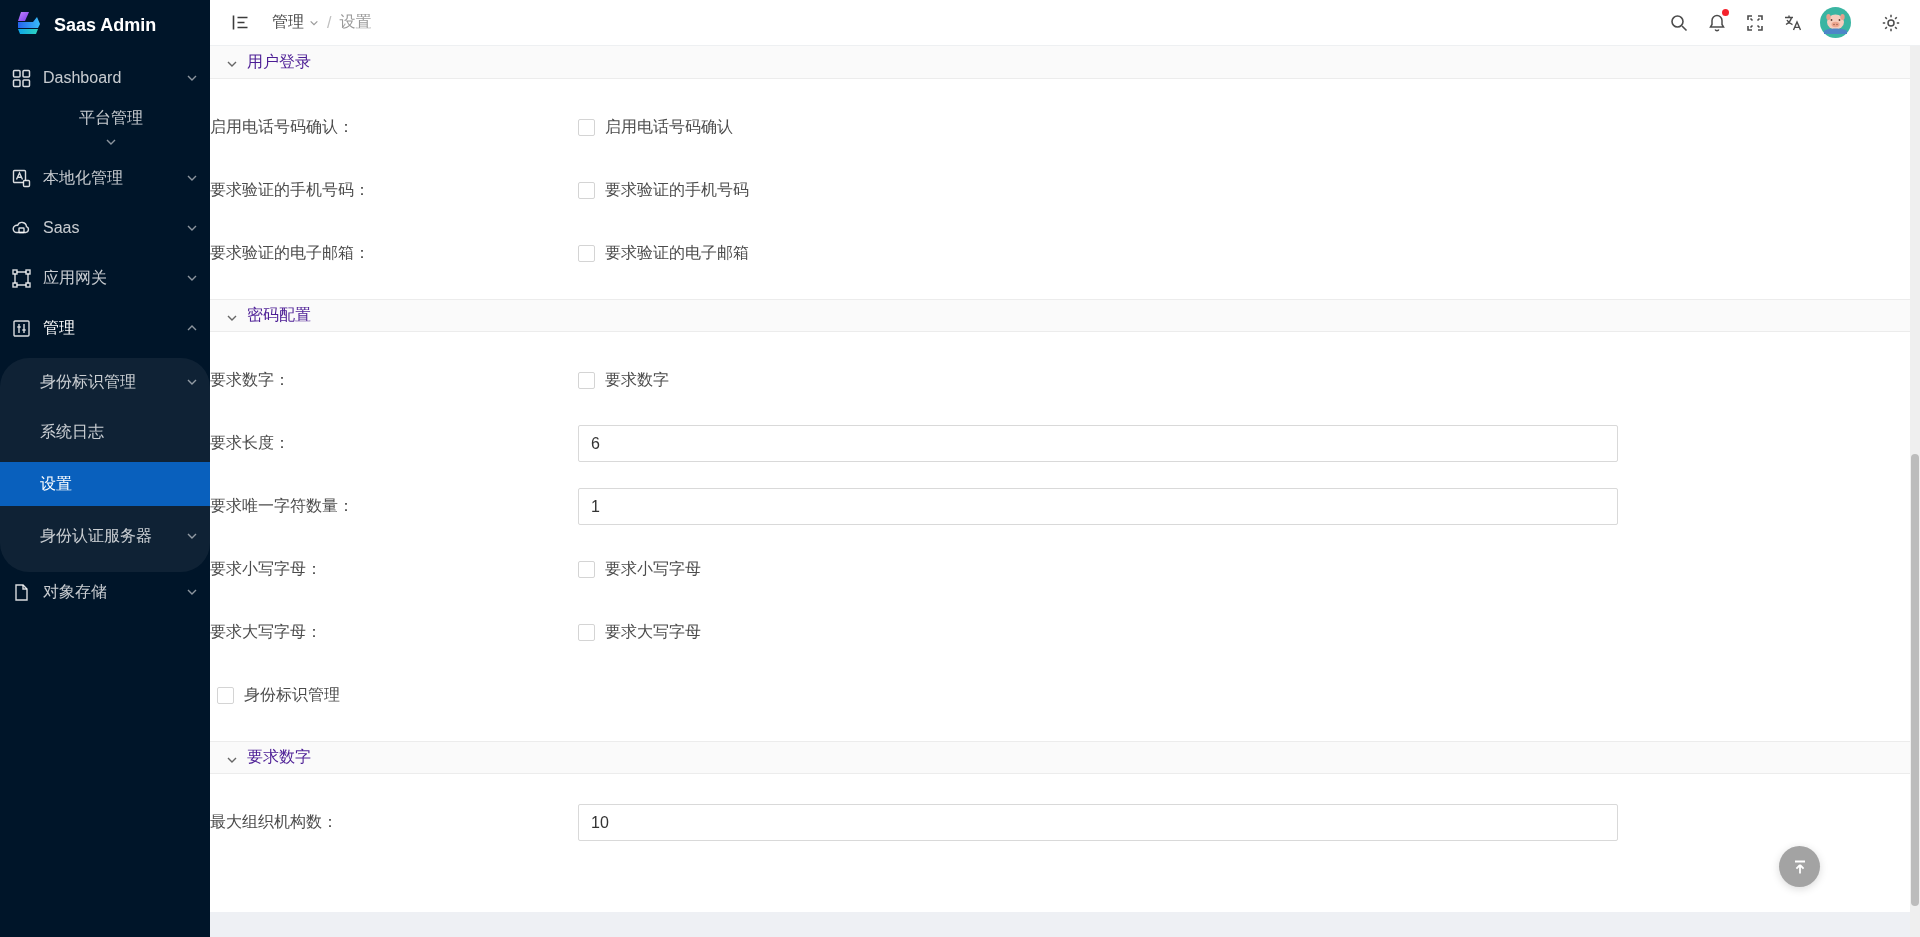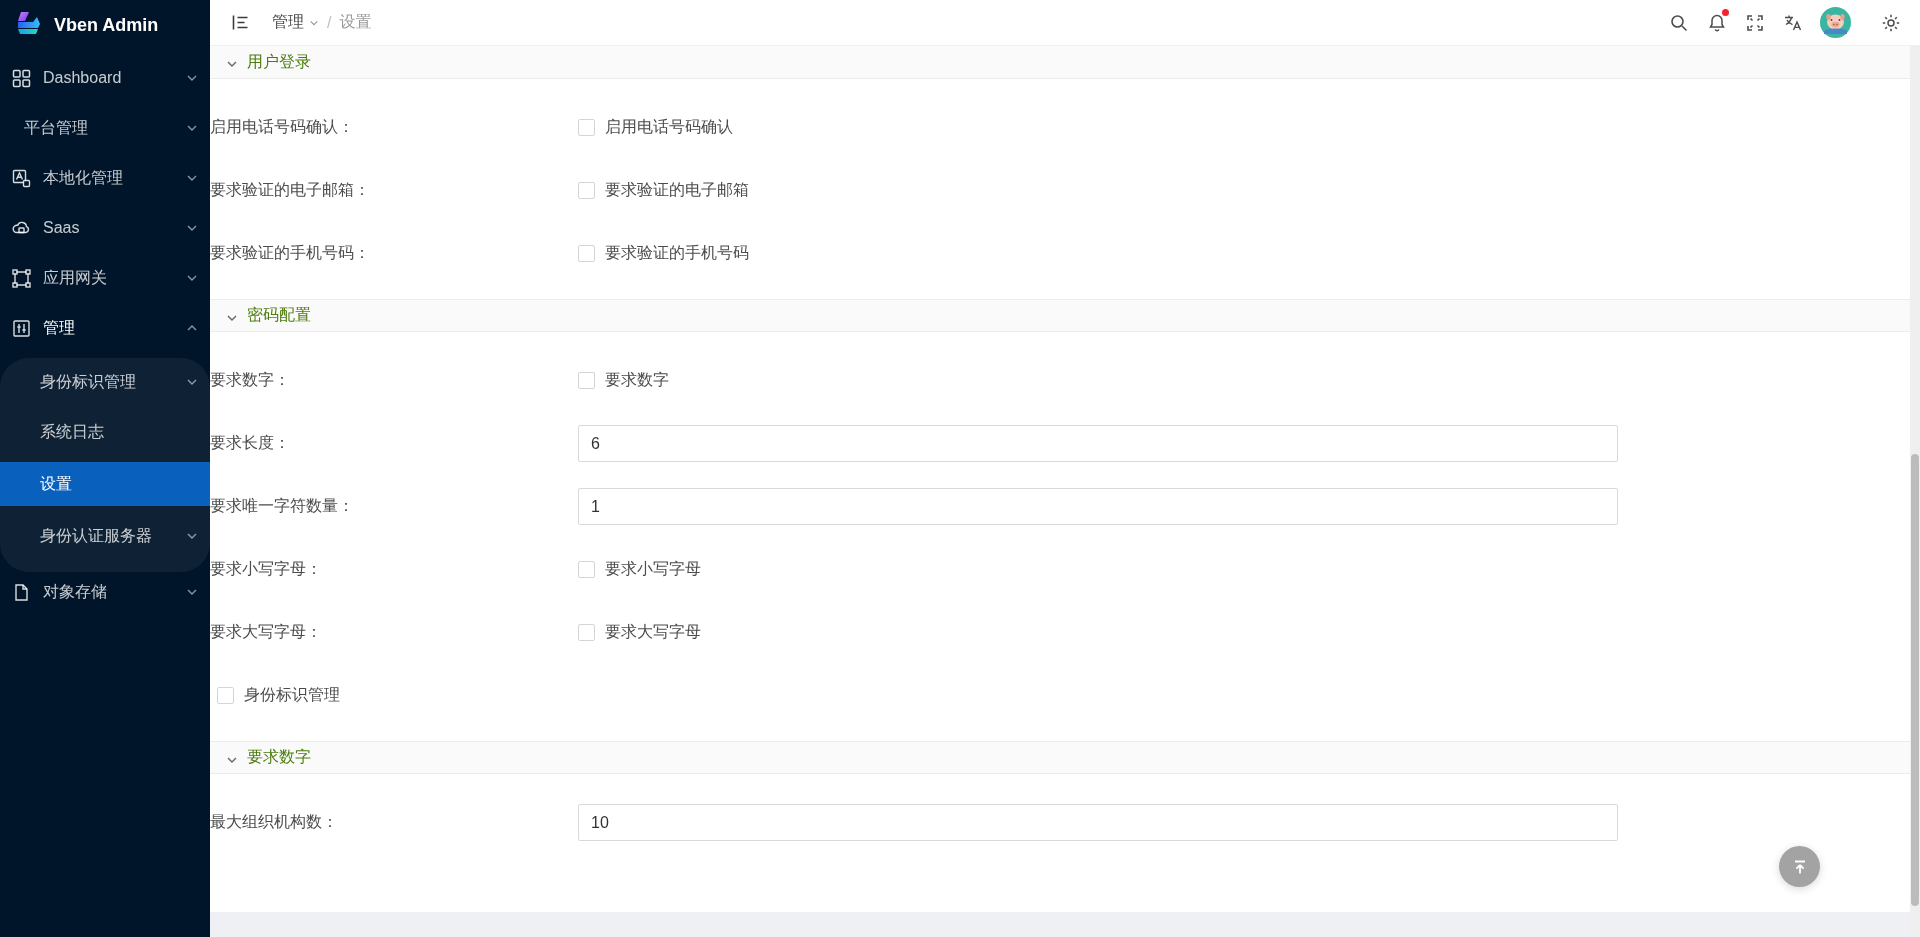--- a/index.html
+++ b/index.html
@@ -12,21 +12,21 @@
   .logo-row { height:50px; display:flex; align-items:center; padding:0 14px; gap:10px; flex:none; }
   .logo-title { color:#fff; font-weight:bold; font-size:18px; white-space:nowrap; }
   .nav { padding-top:8px; }
   .nav-item { height:40px; margin:0 0 10px; display:flex; align-items:center; padding:0 12px;
     color:rgba(255,255,255,0.78); cursor:pointer; position:relative; }
   .nav-item .mi { width:19px; height:19px; flex:none; margin-right:12px; color:rgba(255,255,255,0.85); }
   .nav-item .mi svg { width:100%; height:100%; display:block; }
   .nav-item .lbl { flex:1; white-space:nowrap; overflow:hidden; }
   .nav-item .chev { width:12px; height:12px; color:rgba(255,255,255,0.55); flex:none; }
   .chev svg { width:12px; height:12px; display:block; }
-  .no-icon { padding-left:24px; }
+  .no-icon { padding-left:24px;flex-direction:column; }
   .submenu { background:rgba(255,255,255,0.06); padding:4px 0 6px;border-radius:29px; }
   .submenu .nav-item { padding-left:40px; margin-bottom:10px; }
   .nav-item.active { background:#0960bd; color:#fff; height:44px; }
   .nav-item.parent-open { color:#fff; }
 
   
   .main { flex:1; display:flex; flex-direction:column; min-width:0; }
   .topbar { height:46px; background:#fff; border-bottom:1px solid #eef0f2; display:flex; align-items:center;
     justify-content:space-between; padding:0 10px 0 14px; flex:none; }
   .topbar-left { display:flex; align-items:center; gap:16px; }
@@ -44,21 +44,21 @@
   .avatar-wrap { width:46px; height:46px; display:flex; align-items:center; justify-content:center; cursor:pointer; }
   .gear-wrap { margin-left:14px; }
 
   
   .content { position:relative; flex:1; background:#eef0f4; overflow:hidden; }
   .card { background:#fff; height:866px; }
   .section-header { height:33px; background:#fafafa; border-bottom:1px solid #ececec; display:flex;
     align-items:center; gap:9px; padding:0 16px; cursor:pointer; }
   .section-header + .section-header, .section-body + .section-header { border-top:1px solid #ececec; }
   .sec-chev { color:#666; width:12px; height:12px; }
-  .section-title { color:#4d7c0f; font-size:16px; }
+  .section-title { color:#4c1d95; font-size:16px; }
   .section-body { padding:30px 0 27px; }
   .form-row { display:flex; align-items:center; min-height:37px; margin-bottom:26px; }
   .form-row:last-child { margin-bottom:0; }
   .form-label { width:361px; text-align:left; color:#4c4c4c; flex:none; }
   .ctrl { margin-left:7px; display:flex; align-items:center; }
   .checkbox { width:17px; height:17px; border:1px solid #d4d4d4; border-radius:2px; background:#fff; cursor:pointer; flex:none; }
   .cb-text { margin-left:10px; color:#4c4c4c; cursor:pointer; }
   .text-input { width:1040px; height:37px; border:1px solid #d9d9d9; border-radius:2px; padding:0 12px;
     font-size:16px; color:#333; font-family:inherit; outline:none; background:#fff; }
 
@@ -93,21 +93,21 @@
             <linearGradient id="g3" x1="0" y1="0" x2="1" y2="0">
               <stop offset="0" stop-color="#0ea5e9"></stop>
                 <stop offset="1" stop-color="#2dd4bf"></stop>
             </linearGradient>
           </defs>
           <path d="M7 4 L15 4 L11 13 L4 13 Z" fill="url(#g1)" rx="2"></path>
           <path d="M4 14 L19 14 L23 9 L26 16 L24 20 L4 20 Z" fill="url(#g2)"></path>
           <path d="M4 21 L24 21 L22 26 L6 26 Z" fill="url(#g3)"></path>
         </svg>
       </span>
-      <span class="logo-title">Vben Admin</span>
+      <span class="logo-title">Saas Admin</span>
     </div>
 
     <nav class="nav">
 
       <div class="nav-item">
         <span class="mi">
           <svg viewBox="0 0 19 19" fill="none" stroke="currentColor" stroke-width="1.5">
             <rect x="1.5" y="1.5" width="6.5" height="6.5" rx="1"></rect>
             <rect x="11" y="1.5" width="6.5" height="6.5" rx="1"></rect>
             <rect x="1.5" y="11" width="6.5" height="6.5" rx="1"></rect>
@@ -322,31 +322,31 @@
         </div>
         <div class="section-body">
           <div class="form-row">
             <span class="form-label">启用电话号码确认：</span>
             <span class="ctrl">
               <span class="checkbox"></span>
               <span class="cb-text">启用电话号码确认</span>
             </span>
           </div>
           <div class="form-row">
+            <span class="form-label">要求验证的手机号码：</span>
+            <span class="ctrl">
+              <span class="checkbox"></span>
+              <span class="cb-text">要求验证的手机号码</span>
+            </span>
+          </div>
+          <div class="form-row">
             <span class="form-label">要求验证的电子邮箱：</span>
             <span class="ctrl">
               <span class="checkbox"></span>
               <span class="cb-text">要求验证的电子邮箱</span>
-            </span>
-          </div>
-          <div class="form-row">
-            <span class="form-label">要求验证的手机号码：</span>
-            <span class="ctrl">
-              <span class="checkbox"></span>
-              <span class="cb-text">要求验证的手机号码</span>
             </span>
           </div>
         </div>
 
         <div class="section-header">
           <span class="sec-chev">
             <svg viewBox="0 0 12 12" fill="none" stroke="currentColor" stroke-width="1.4" width="12" height="12">
                 <path d="M2 4l4 4 4-4"></path>
               </svg>
           </span>

